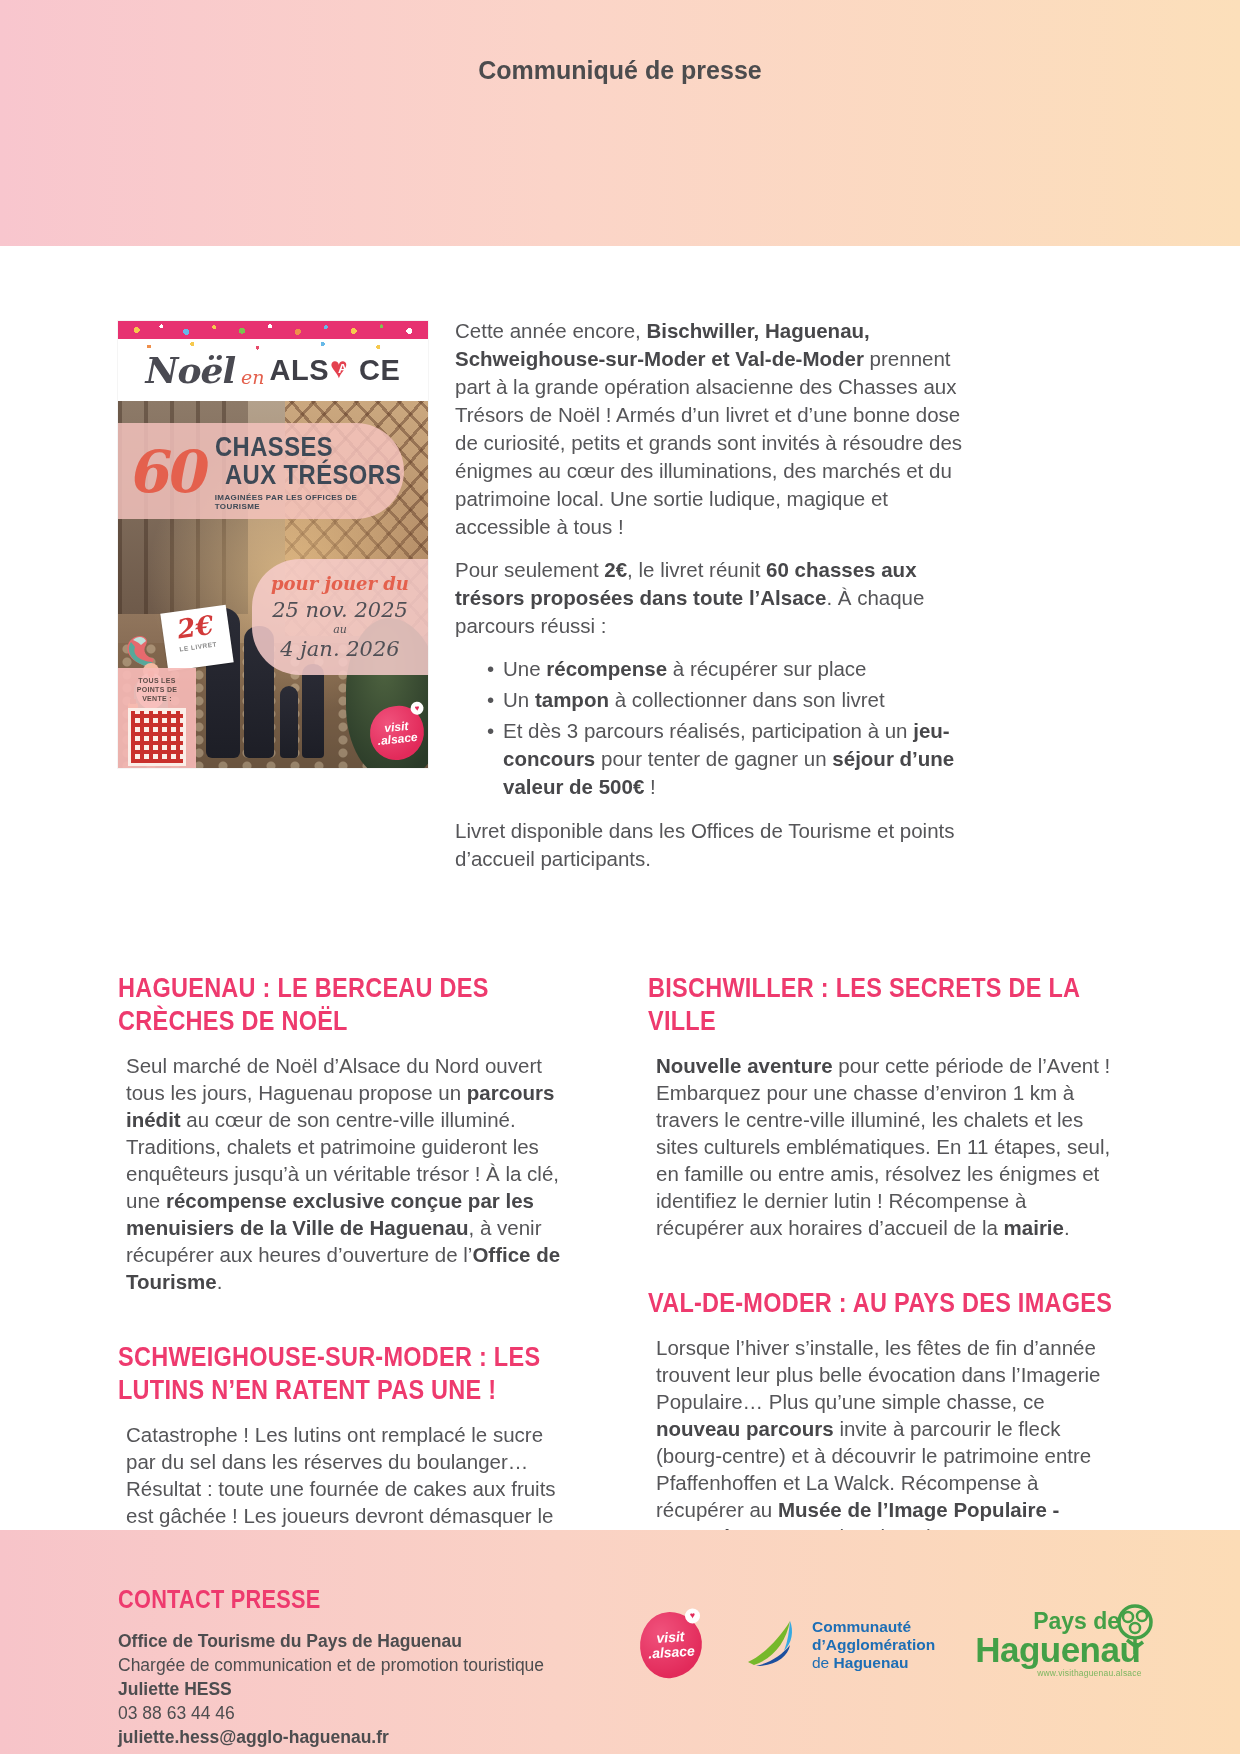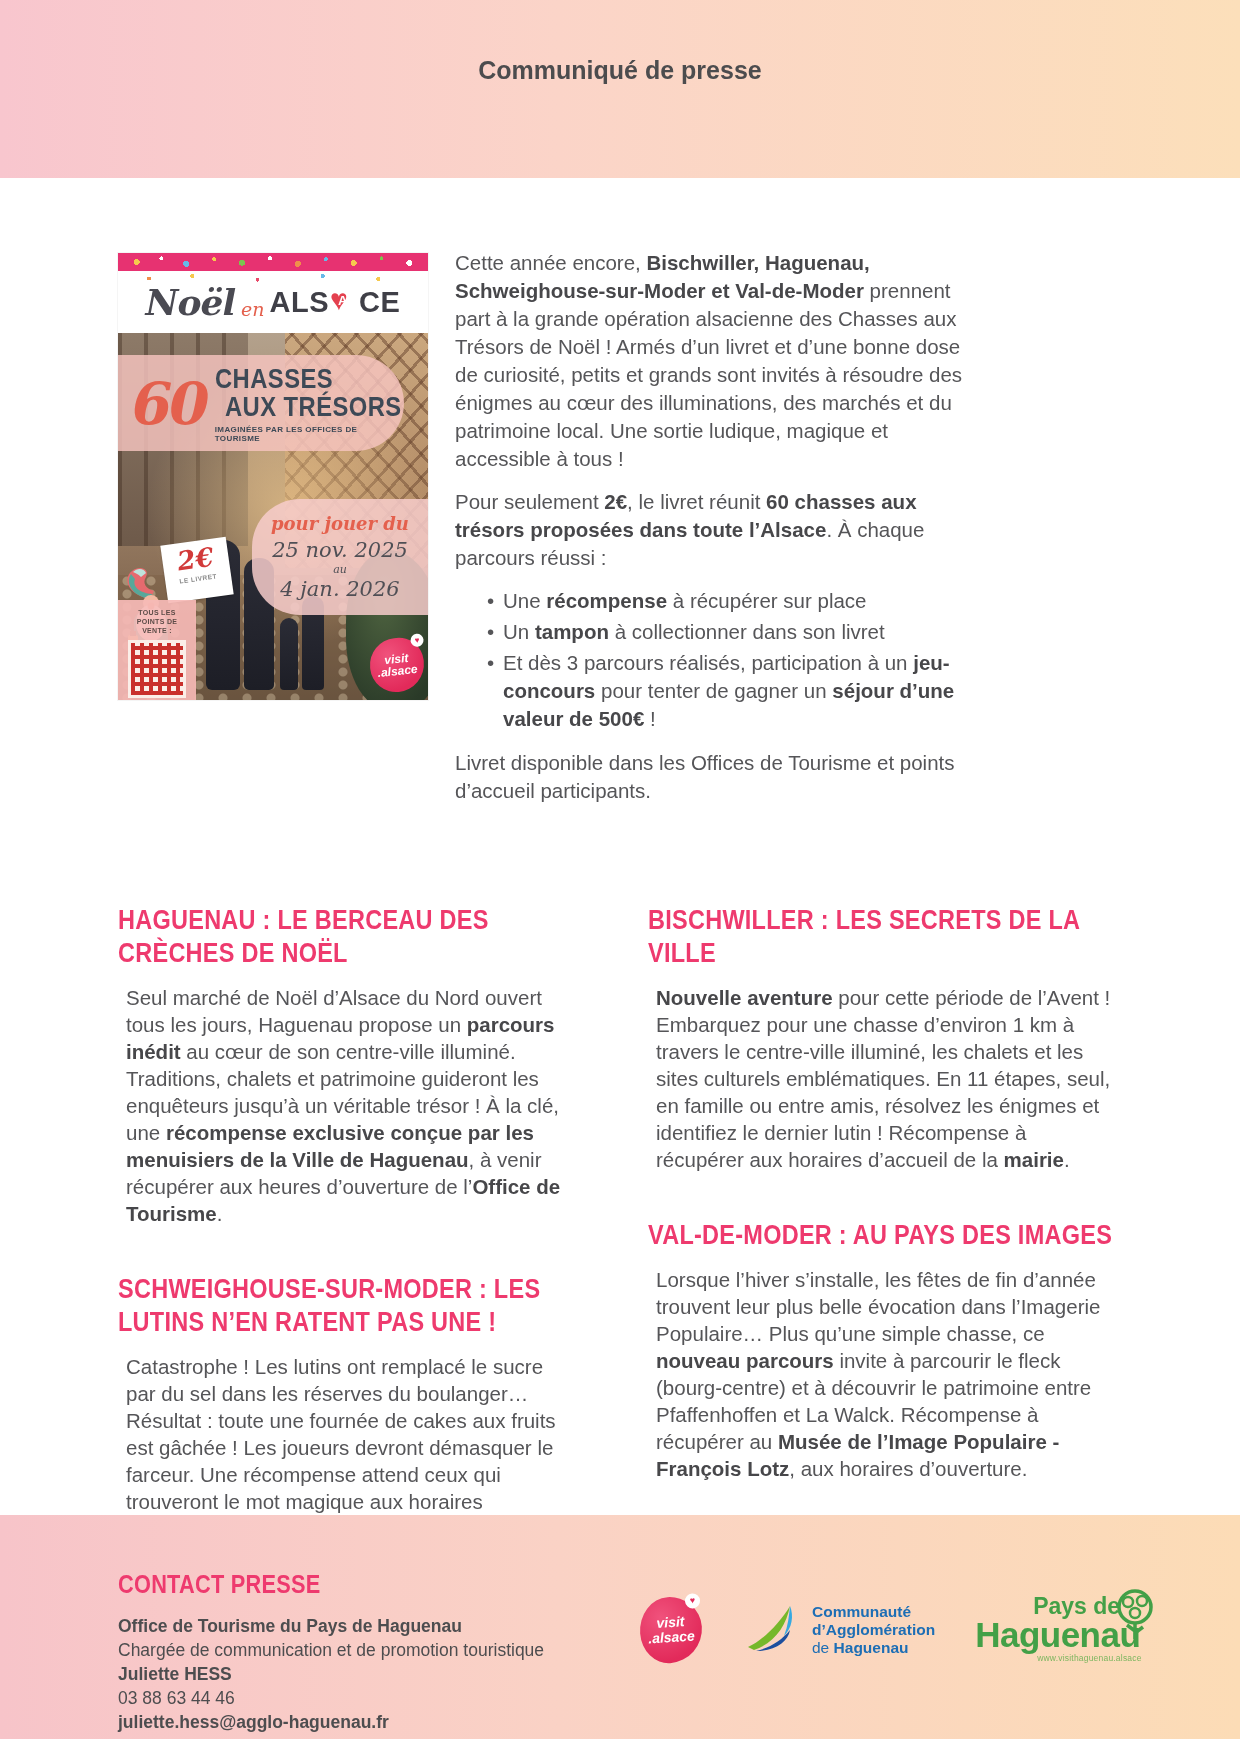--- a/index.html
+++ b/index.html
@@ -1,20 +1,20 @@
 <!DOCTYPE html>
 <html><head>
 <meta charset="utf-8">
 <style>
   html,body{margin:0;padding:0;background:#ffffff;}
   .page{position:relative;width:1240px;height:1754px;background:#ffffff;overflow:hidden;
         font-family:"Liberation Sans",sans-serif;color:#555558;}
 
   
-  .hero{height:178px;background:linear-gradient(90deg,#f8c6ce 0%,#fbd4c8 45%,#fcdfba 100%);
+  .hero{height:246px;background:linear-gradient(90deg,#f8c6ce 0%,#fbd4c8 45%,#fcdfba 100%);
         display:flex;flex-direction:column;align-items:center;box-sizing:border-box;padding-top:56px;}
   .kicker{font-size:25px;font-weight:700;color:#4c4c4e;margin-bottom:16px;}
   .title-wrap{margin:0;text-align:center;width:100%;}
   .title{display:inline-block;white-space:nowrap;font-size:64px;line-height:66px;font-weight:700;
          color:#ee3a6e;letter-spacing:0.5px;transform:scaleX(.80);transform-origin:50% 50%;}
 
   
   .cond{display:block;transform:scaleX(.87);transform-origin:0 0;width:115%;}
 
   
@@ -77,21 +77,21 @@
   .p60{position:absolute;left:0;top:22px;width:286px;padding:10px 0 8px 14px;box-sizing:border-box;
        background:rgba(246,196,192,.82);border-radius:0 48px 48px 0;display:flex;align-items:center;}
   .n60{font-family:"DejaVu Serif",serif;font-style:italic;font-size:58px;line-height:58px;
        color:#e4604d;font-weight:700;letter-spacing:-3px;}
   .c60{margin-left:8px;}
   .c60 .l1,.c60 .l2{font-size:28px;line-height:28px;font-weight:700;color:#3d4956;letter-spacing:.5px;
        transform:scaleX(.85);transform-origin:0 0;width:118%;}
   .c60 .l2{margin-left:10px;}
   .c60 .sub{display:block;font-size:8px;font-weight:700;color:#3d4956;letter-spacing:.4px;margin-top:4px;}
 
-  .pdates{position:absolute;right:0;top:166px;width:176px;box-sizing:border-box;
+  .pdates{position:absolute;right:0;top:158px;width:176px;box-sizing:border-box;
        padding:14px 18px 14px 18px;background:rgba(247,205,203,.85);border-radius:48px 0 0 48px;
        text-align:center;font-family:"DejaVu Serif",serif;font-style:italic;}
   .dlead{font-size:18px;font-weight:700;color:#e4604d;margin-bottom:4px;}
   .dfrom,.dto{font-size:21px;color:#4f4f55;}
   .dmid{font-size:11px;color:#4f4f55;margin:1px 0;}
 
   .pprice{position:absolute;left:46px;top:208px;width:66px;height:58px;background:#ffffff;
        transform:rotate(-8deg);text-align:center;box-shadow:0 1px 2px rgba(0,0,0,.25);padding-top:4px;box-sizing:border-box;}
   .amt{font-family:"DejaVu Serif",serif;font-style:italic;font-weight:700;font-size:26px;color:#d23a3a;line-height:28px;}
   .plbl{font-size:6.5px;font-weight:700;color:#8a8a8a;letter-spacing:.5px;margin-top:2px;}
@@ -123,21 +123,21 @@
   
   .cols{display:flex;gap:63px;padding:0 120px 0 118px;margin-top:84px;align-items:flex-start;}
   .col-l{width:467px;flex:none;}
   .col-r{width:472px;flex:none;}
   .sec + .sec{margin-top:46px;}
   .sec-title{margin:0 0 14px 0;}
   .sec-title .cond{font-size:27px;line-height:33px;font-weight:700;color:#ee3a6e;letter-spacing:.3px;}
   .sec-body{margin:8px;font-size:20.5px;line-height:27px;color:#555558;}
 
   
-  .footer{position:absolute;left:0;bottom:15px;width:100%;height:224px;box-sizing:border-box;
+  .footer{position:absolute;left:0;bottom:0;width:100%;height:224px;box-sizing:border-box;
        background:linear-gradient(90deg,#f7c4c9 0%,#fad2c5 45%,#fcdcb6 100%);
        padding:56px 0 0 118px;}
   .c-title{margin-bottom:17px;}
   .c-title .cond{font-size:25px;line-height:26px;font-weight:700;color:#ee3a6e;letter-spacing:.3px;}
   .c-line{font-size:17.5px;line-height:24px;color:#4d4d4f;}
   .logos{position:absolute;left:640px;top:78px;display:flex;align-items:center;}
   .lg-visit{position:relative;width:62px;height:66px;border-radius:48% 52% 55% 45%/52% 48% 52% 48%;
        background:radial-gradient(circle at 35% 30%,#f0527c,#e22a5a 72%);transform:rotate(-4deg);
        display:flex;flex-direction:column;align-items:center;justify-content:center;flex:none;}
   .lg-visit .v1,.lg-visit .v2{color:#fff;font-weight:700;font-style:italic;font-size:14px;line-height:15px;}

